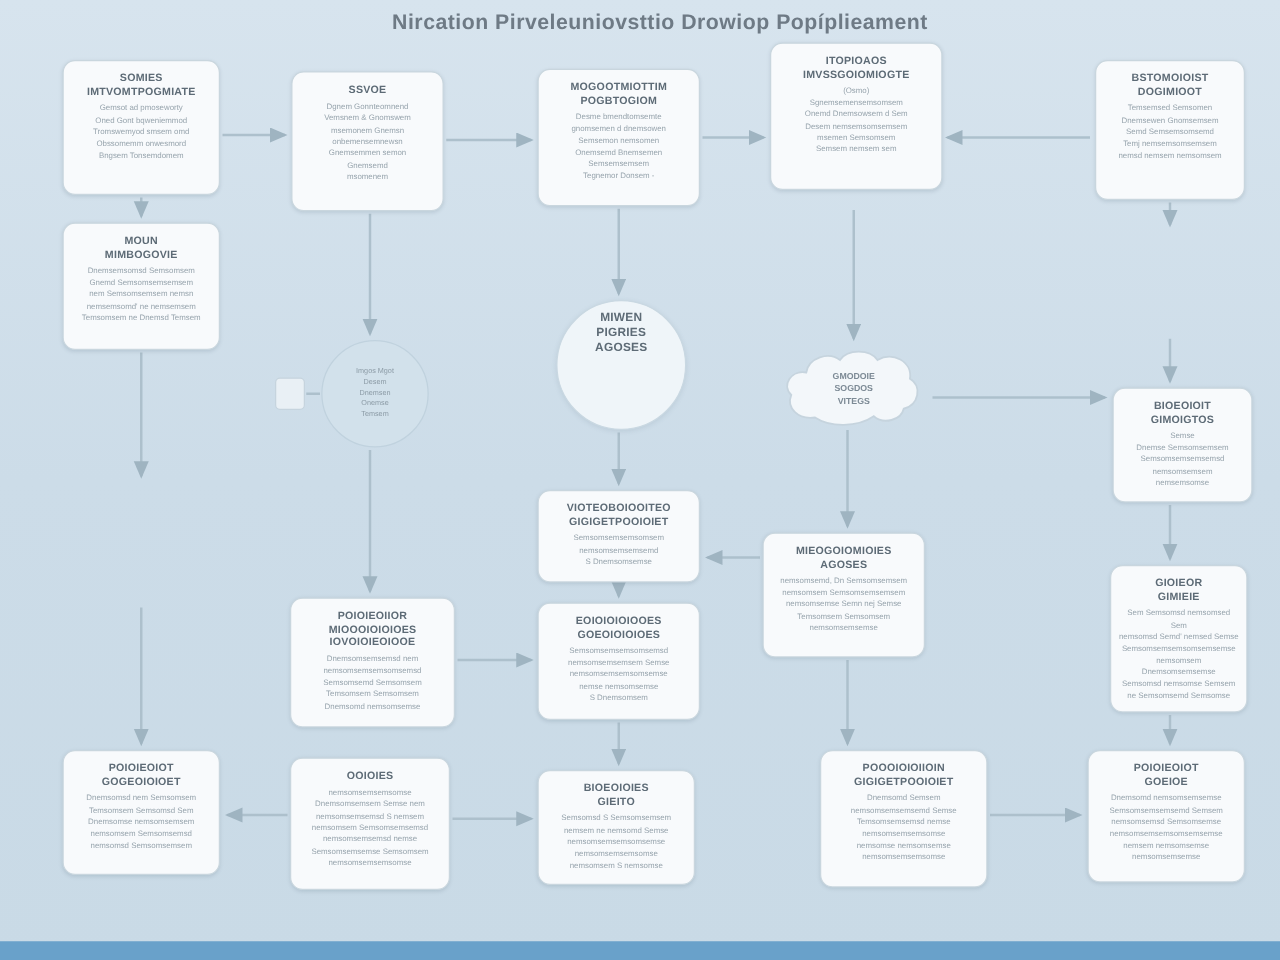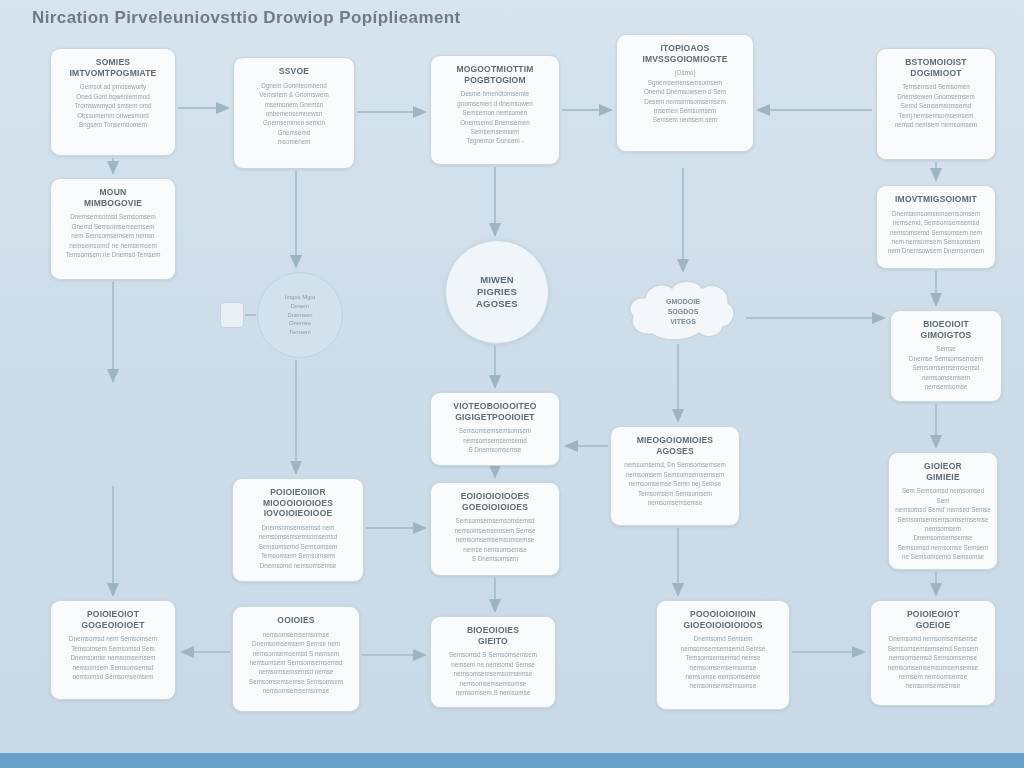--- a/index.html
+++ b/index.html
@@ -1,32 +1,32 @@
 <!DOCTYPE html>
 <html><head>
 <meta charset="utf-8">
 <style>
   * { margin:0; padding:0; box-sizing:border-box; }
   html,body { width:1024px; height:768px; }
   body { font-family:"Liberation Sans", sans-serif; }
   .canvas { position:relative; width:1024px; height:768px; overflow:hidden;
             background:linear-gradient(180deg,#d7e4ee 0%, #cdddе8 40%, #cadbe7 100%);
             background-color:#cdddе8; background:linear-gradient(180deg,#d7e4ee 0%,#ccdce8 50%,#c9dae6 100%); }
-  .diagram-title { position:absolute; top:8px; left:0; width:100%; text-align:left;
+  .diagram-title { position:absolute; top:8px; left:0; width:100%; text-align:center;
             font-size:17px; font-weight:bold; color:#6e7a85; letter-spacing:.4px;padding-left:32px; }
   .wires { position:absolute; left:0; top:0; }
   .node { position:absolute; display:flex; flex-direction:column; align-items:center;
           justify-content:flex-start; padding:8px 6px; overflow:hidden; }
   .box  { background:#f8fafc; border:1px solid #c9d6de; border-radius:10px;
           box-shadow:0 1px 3px rgba(90,110,125,.18); }
   .nt   { font-size:8.5px; font-weight:bold; color:#5d6b76; text-align:center;
           white-space:pre-line; line-height:1.25; letter-spacing:.2px; margin-bottom:4px; }
   .nb   { font-size:6.3px; color:#97a4ad; text-align:center; white-space:pre-line; line-height:1.5; }
   .circle-big { background:#eff5f9; border:1px solid #c9d8e2; border-radius:50%;
-          justify-content:center; box-shadow:0 1px 4px rgba(90,110,125,.15); }
+          justify-content:flex-start; box-shadow:0 1px 4px rgba(90,110,125,.15); }
   .circle-big .nt { font-size:9.5px; margin-bottom:0; }
   .circle-sm { background:#d2e1eb; border:1px solid #c0d2de; border-radius:50%; justify-content:center; }
   .circle-sm .nb { color:#8c9ba6; font-size:5.8px; }
   .mini { position:absolute; background:#e9f0f5; border:1px solid #c6d4de; border-radius:4px; }
   .cloud-wrap { position:absolute; }
   .cloud-wrap svg { position:absolute; left:0; top:0; }
   .cloud-text { position:absolute; left:0; top:0; width:100%; height:100%;
           display:flex; align-items:center; justify-content:center; text-align:center;
           font-size:7px; font-weight:bold; color:#7c8a95; white-space:pre-line; line-height:1.4; padding-top:4px; }
   .footer-strip { position:absolute; left:0; bottom:0; width:100%; height:15px; background:#69a1ca; }
@@ -126,28 +126,20 @@
 
   <div class="node box" style="left:50px;top:178px;width:126px;height:102px">
     <div class="nt">MOUN
 MIMBOGOVIE</div>
     <div class="nb">Dnemsemsomsd Semsomsem
 Gnemd Semsomsemsemsem
 nem Semsomsemsem nemsn
 nemsemsomd' ne nemsemsem
 Temsomsem ne Dnemsd Temsem</div>
   </div>
-  <div class="node box" style="left:876px;top:185px;width:120px;height:84px">
-    <div class="nt">IMOVTMIGSOIOMIT</div>
-    <div class="nb">Dnemsemsomsemsemsomsem
-nemsemd, Semsomsemsemsd
-nemsomsemd Semsomsem nem
-nem nemsomsem Semsomsem
-nem Dnemsowsem Dnemsomsem</div>
-  </div>
 
   <div class="mini" style="left:220px;top:302px;width:24px;height:26px"></div>
 
   <div class="node circle-sm" style="left:257px;top:272px;width:86px;height:86px">
     <div class="nb">Imgos Mgot
 Desem
 Dnemsen
 Onemse
 Temsem</div>
   </div>
@@ -246,21 +238,21 @@
     <div class="nt">BIOEOIOIES
 GIEITO</div>
     <div class="nb">Semsomsd S Semsomsemsem
 nemsem ne nemsomd Semse
 nemsomsemsemsomsemse
 nemsomsemsemsomse
 nemsomsem S nemsomse</div>
   </div>
   <div class="node box" style="left:656px;top:600px;width:134px;height:110px">
     <div class="nt">POOOIOIOIIOIN
-GIOEOIOIOIOIOOS</div>
+GIGIGETPOOIOIET</div>
     <div class="nb">Dnemsomd Semsem
 nemsomsemsemsemd Semse
 Temsomsemsemsd nemse
 nemsomsemsemsomse
 nemsomse nemsomsemse
 nemsomsemsemsomse</div>
   </div>
   <div class="node box" style="left:870px;top:600px;width:126px;height:106px">
     <div class="nt">POIOIEOIOT
 GOEIOE</div>

